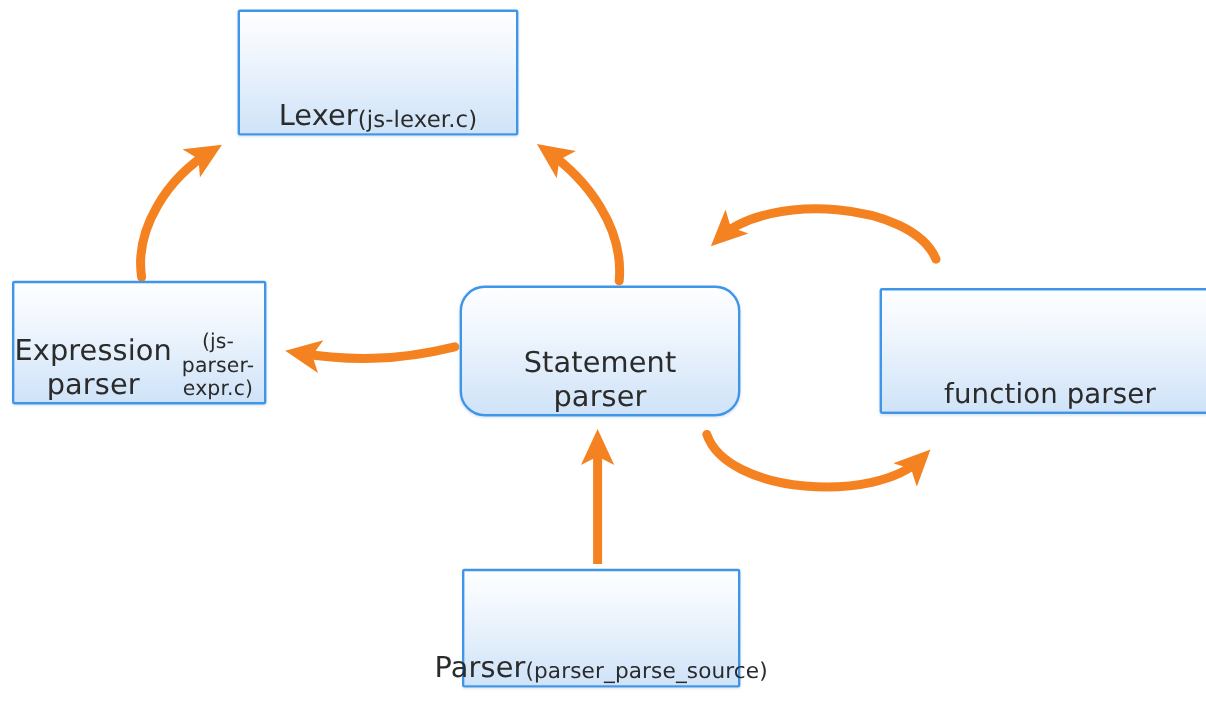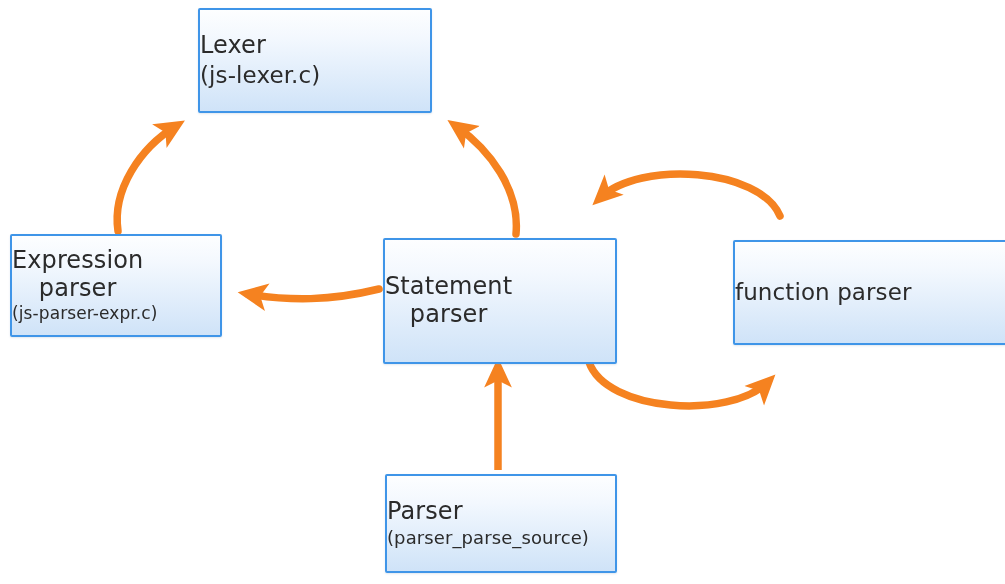--- a/index.html
+++ b/index.html
@@ -27,42 +27,42 @@
     pointer-events: none;
   }
   .node {
     position: absolute;
     box-sizing: border-box;
     border: 2px solid #3f95e8;
     border-radius: 2px;
     background: linear-gradient(to bottom, #fdfeff 0%, #f3f8fe 28%, #e2eefb 62%, #cfe3f8 100%);
     box-shadow: 0 1px 2px rgba(120,150,180,0.22);
     display: flex;
-    flex-direction: column;
-    align-items: flex-start;
+    flex-direction: row;
+    align-items: flex-end;
     justify-content: center;
     text-align: center;
     color: #2b2b2b;
     line-height: 1.16;
     letter-spacing: 0.1px;
   }
   .node .title {
     font-size: 24px;
     font-weight: 400;
     white-space: pre-line;
   }
   .node .sub {
-    font-size: 23px;
+    font-size: 19px;
     font-weight: 400;
     margin-top: 2px;
   }
   
   #node-lexer      { left: 198px; top: 8px;   width: 234px; height: 105px; }
   #node-expression { left: 10px;  top: 234px; width: 212px; height: 103px; }
-  #node-statement  { left: 383px; top: 238px; width: 234px; height: 126px; }
+  #node-statement  { left: 383px; top: 238px; width: 234px; height: 109px; border-radius: 21px; }
   #node-function   { left: 733px; top: 240px; width: 284px; height: 105px; }
   #node-parser     { left: 385px; top: 474px; width: 232px; height: 99px; }
 
   #node-function .title { font-size: 23px; }
   #node-function .sub   { font-size: 18px; }
   #node-parser .sub     { font-size: 18px; }
   #node-expression .sub { font-size: 17px; }
 </style>
 </head>
 <body>

